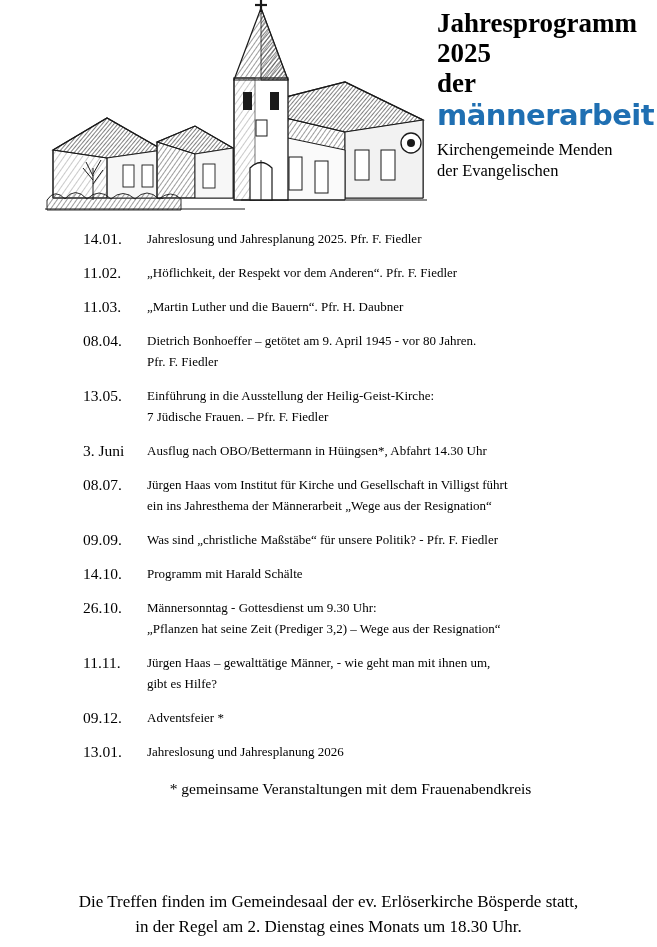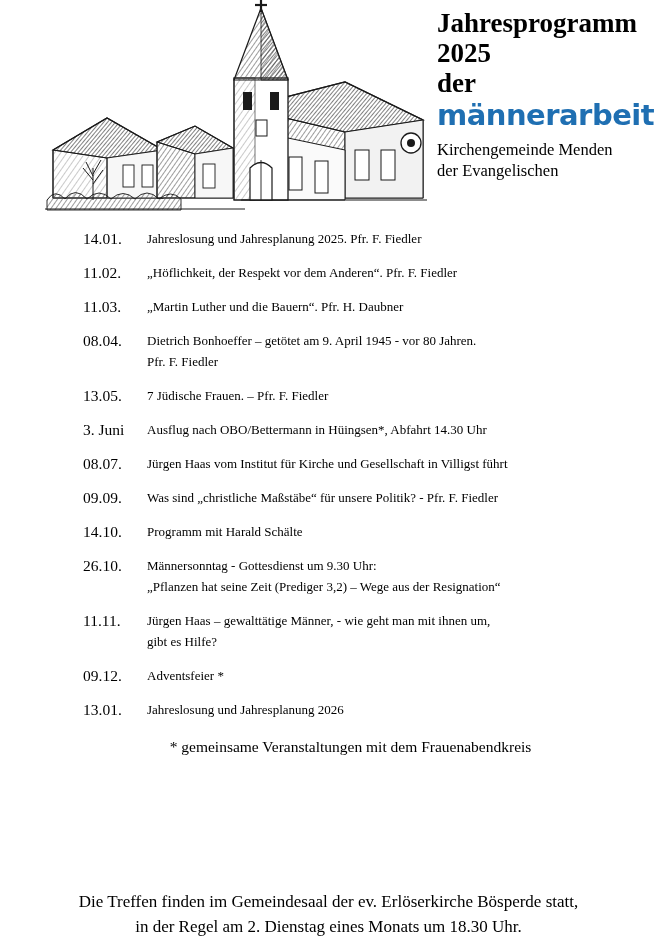--- a/index.html
+++ b/index.html
@@ -236,35 +236,37 @@
     <div class="date">08.04.</div>
     <div class="desc">
       <span>Dietrich Bonhoeffer – getötet am 9. April 1945 - vor 80 Jahren.</span>
       <span class="l2">Pfr. F. Fiedler</span>
     </div>
   </div>
 
   <div class="row">
     <div class="date">13.05.</div>
     <div class="desc">
+      <span>Einführung in die Ausstellung der Heilig-Geist-Kirche:</span>
       <span class="l2">7 Jüdische Frauen. – Pfr. F. Fiedler</span>
     </div>
   </div>
 
   <div class="row">
     <div class="date">3. Juni</div>
     <div class="desc">
       <span>Ausflug nach OBO/Bettermann in Hüingsen*, Abfahrt 14.30 Uhr</span>
     </div>
   </div>
 
   <div class="row">
     <div class="date">08.07.</div>
     <div class="desc">
       <span>Jürgen Haas vom Institut für Kirche und Gesellschaft in Villigst führt</span>
+      <span class="l2">ein ins Jahresthema der Männerarbeit „Wege aus der Resignation“</span>
     </div>
   </div>
 
   <div class="row">
     <div class="date">09.09.</div>
     <div class="desc">
       <span>Was sind „christliche Maßstäbe“ für unsere Politik? - Pfr. F. Fiedler</span>
     </div>
   </div>
 

